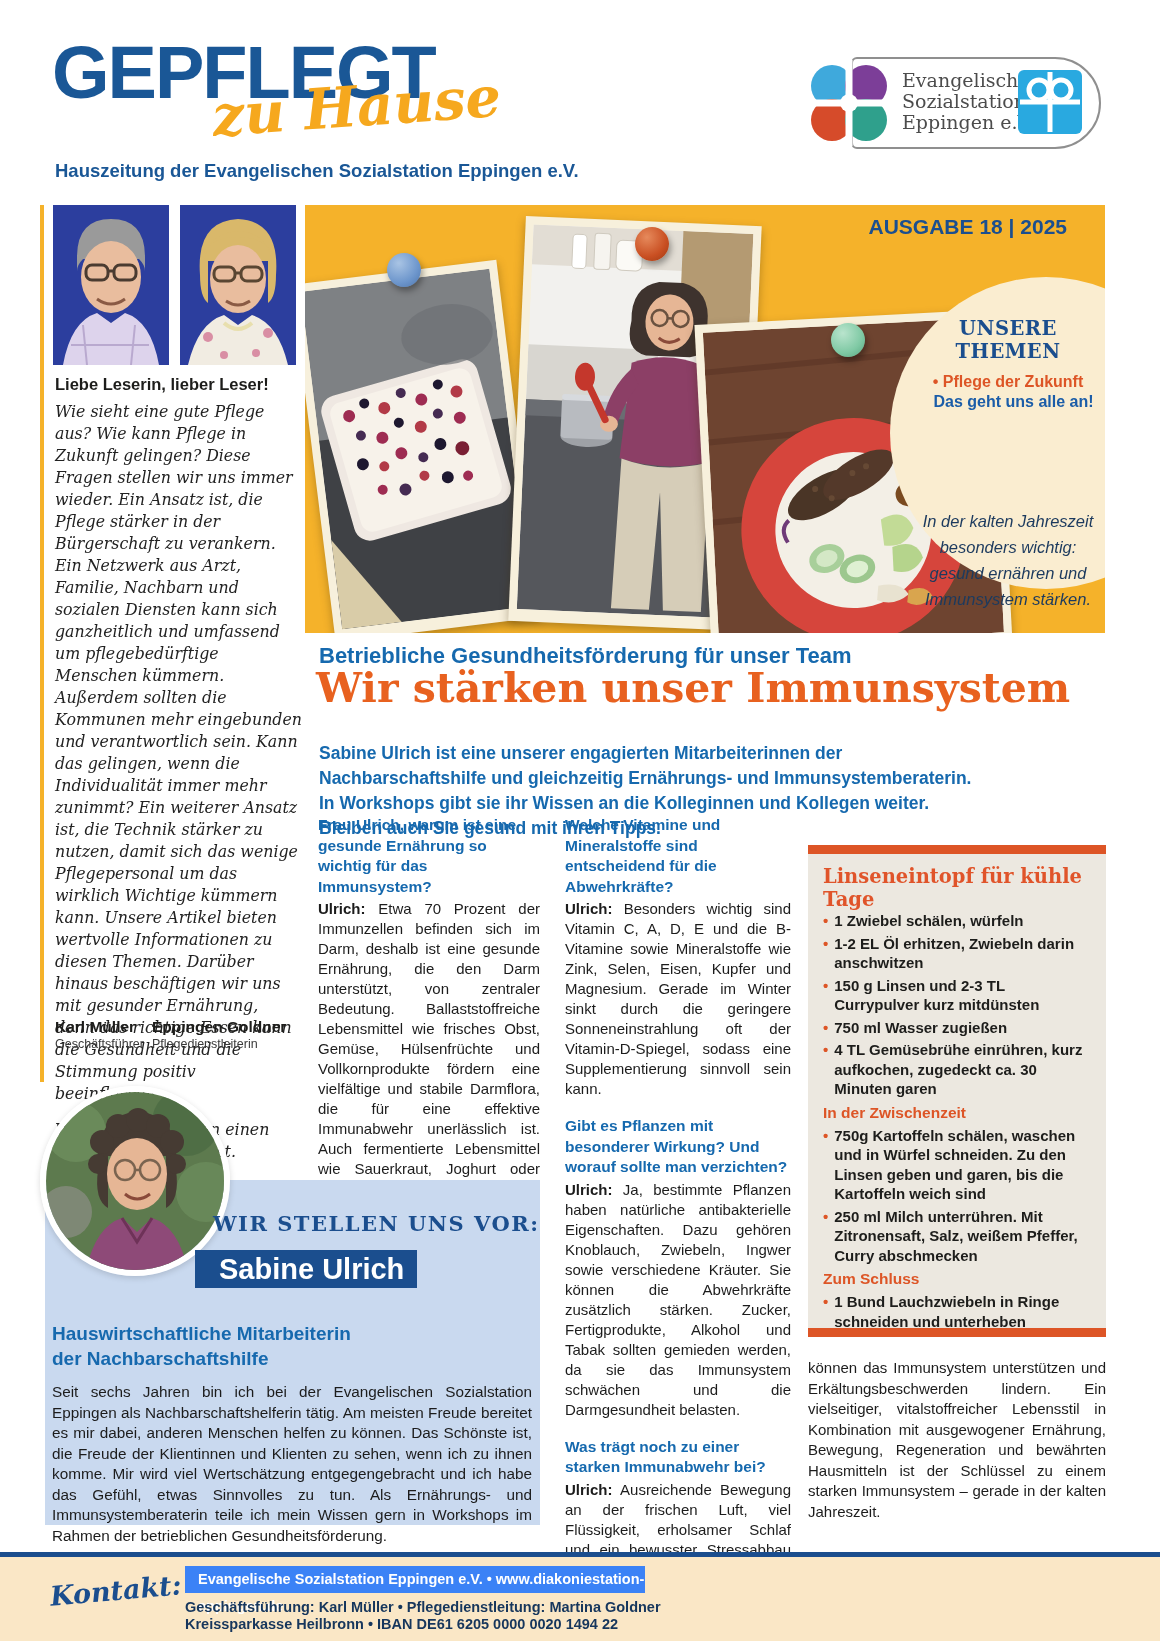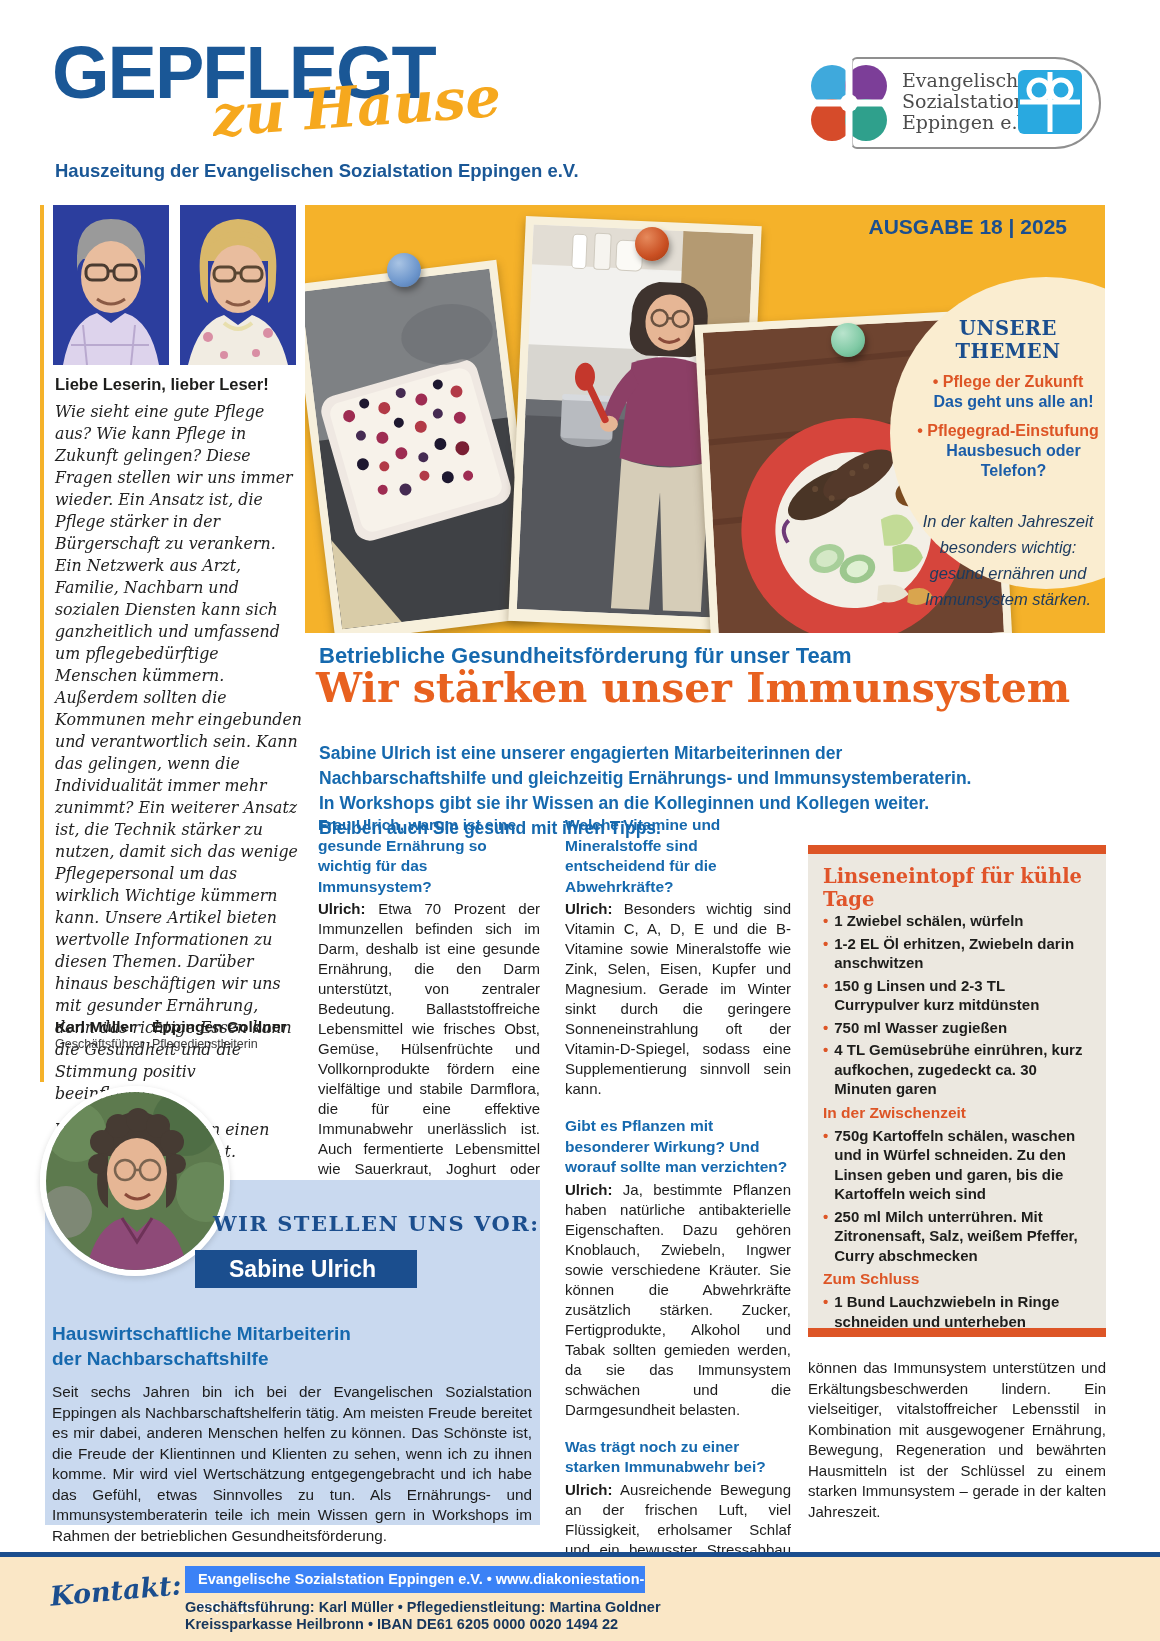--- a/index.html
+++ b/index.html
@@ -72,21 +72,21 @@
   .r-sub{font-size:15.5px;font-weight:700;color:#dd5526;line-height:21px;margin:2px 0 3px 0;}
   .closing{left:808px;top:1358px;width:298px;font-size:15px;line-height:20.5px;text-align:justify;color:#1c1c1c;}
 
   
   .profile-panel{left:45px;top:1180px;width:495px;height:345px;background:#c9d9ef;}
   .profile-photo{left:40px;top:1086px;width:178px;height:178px;border:6px solid #ffffff;border-radius:50%;
                  overflow:hidden;box-shadow:0 2px 6px rgba(0,0,0,.15);}
   .profile-eyebrow{left:213px;top:1211px;font-family:"DejaVu Serif",serif;font-weight:700;font-size:21px;
                    letter-spacing:1.5px;color:#1b4e8e;}
   .name-bar{left:195px;top:1250px;width:222px;height:38px;background:#1b4e8e;color:#fff;
-            font-size:23px;font-weight:700;line-height:38px;padding-left:34px;box-sizing:border-box;}
+            font-size:29px;font-weight:700;line-height:38px;padding-left:24px;box-sizing:border-box;}
   .profile-role{left:52px;top:1321px;font-size:19px;font-weight:700;color:#1669ae;line-height:25px;}
   .profile-text{left:52px;top:1382px;width:480px;font-size:15.3px;font-weight:500;line-height:20.5px;
                 text-align:justify;color:#1c1c1c;}
 
   
   .footer{left:0;top:1552px;width:1160px;height:89px;background:#fae7c6;border-top:5px solid #1b4e8e;box-sizing:border-box;}
   .kontakt{position:absolute;left:50px;top:18px;font-family:"DejaVu Serif",serif;font-style:italic;font-weight:700;
            font-size:27px;color:#1b4e8e;transform:rotate(-5deg);}
   .footer-bar{position:absolute;left:185px;top:9px;width:460px;height:27px;background:#3b82f6;color:#fff;
               font-size:14.5px;font-weight:700;line-height:27px;padding-left:13px;box-sizing:border-box;}
@@ -304,24 +304,20 @@
 
     <div class="issue">AUSGABE 18 | 2025</div>
 
     <div class="cream-circle"></div>
     <div class="themes">
       <div class="themes-title">UNSERE THEMEN</div>
       <div class="theme-item">
         <div class="theme-t">Pflege der Zukunft</div>
         <div class="theme-s">Das geht uns alle an!</div>
       </div>
-      <div class="theme-item">
-        <div class="theme-t">Pflegegrad-Einstufung</div>
-        <div class="theme-s">Hausbesuch oder Telefon?</div>
-      </div>
     </div>
     <div class="block-note">In der kalten Jahreszeit besonders wichtig: gesund ernähren und Immunsystem stärken.</div>
   </div>
 
   <div class="abs kicker">Betriebliche Gesundheitsförderung für unser Team</div>
   <div class="abs headline">Wir stärken unser Immunsystem</div>
   <div class="abs lead">Sabine Ulrich ist eine unserer engagierten Mitarbeiterinnen der Nachbarschaftshilfe und gleichzeitig Ernährungs- und Immunsystemberaterin. In Workshops gibt sie ihr Wissen an die Kolleginnen und Kollegen weiter. Bleiben auch Sie gesund mit ihren Tipps.</div>
 
   <div class="col col1">
     <p class="qa-q">Frau Ulrich, warum ist eine gesunde Ernährung so wichtig für das Immunsystem?</p>

